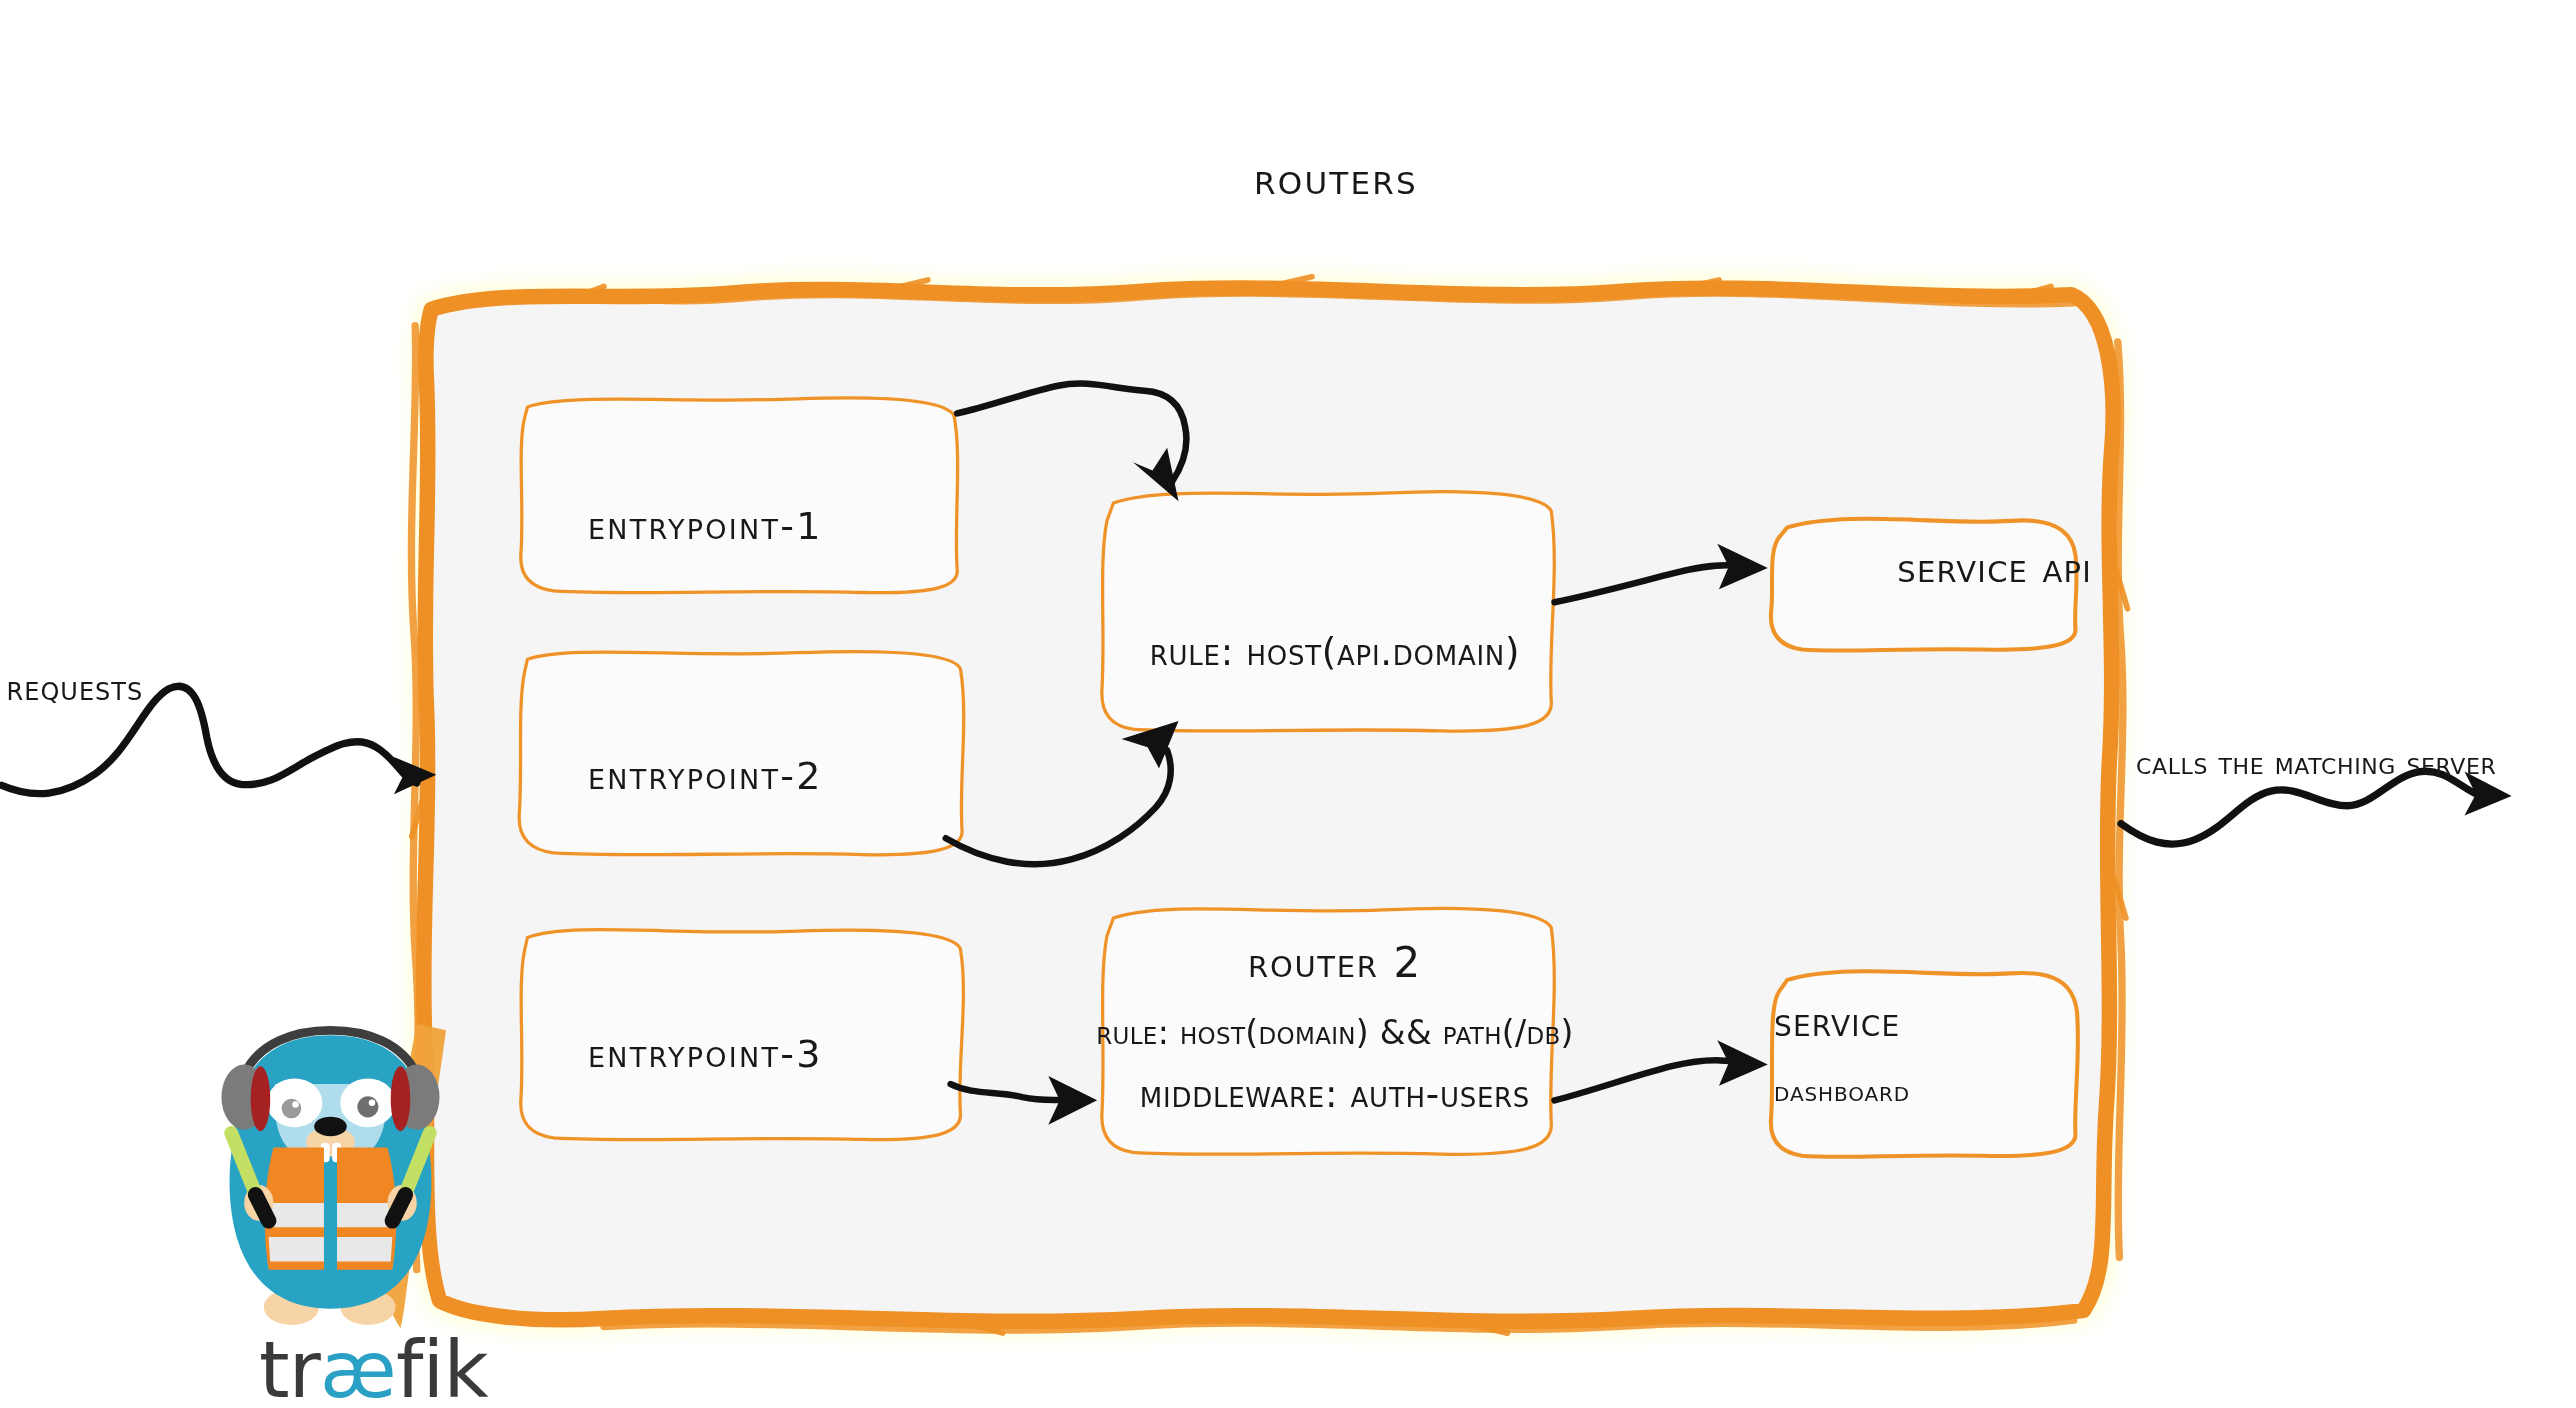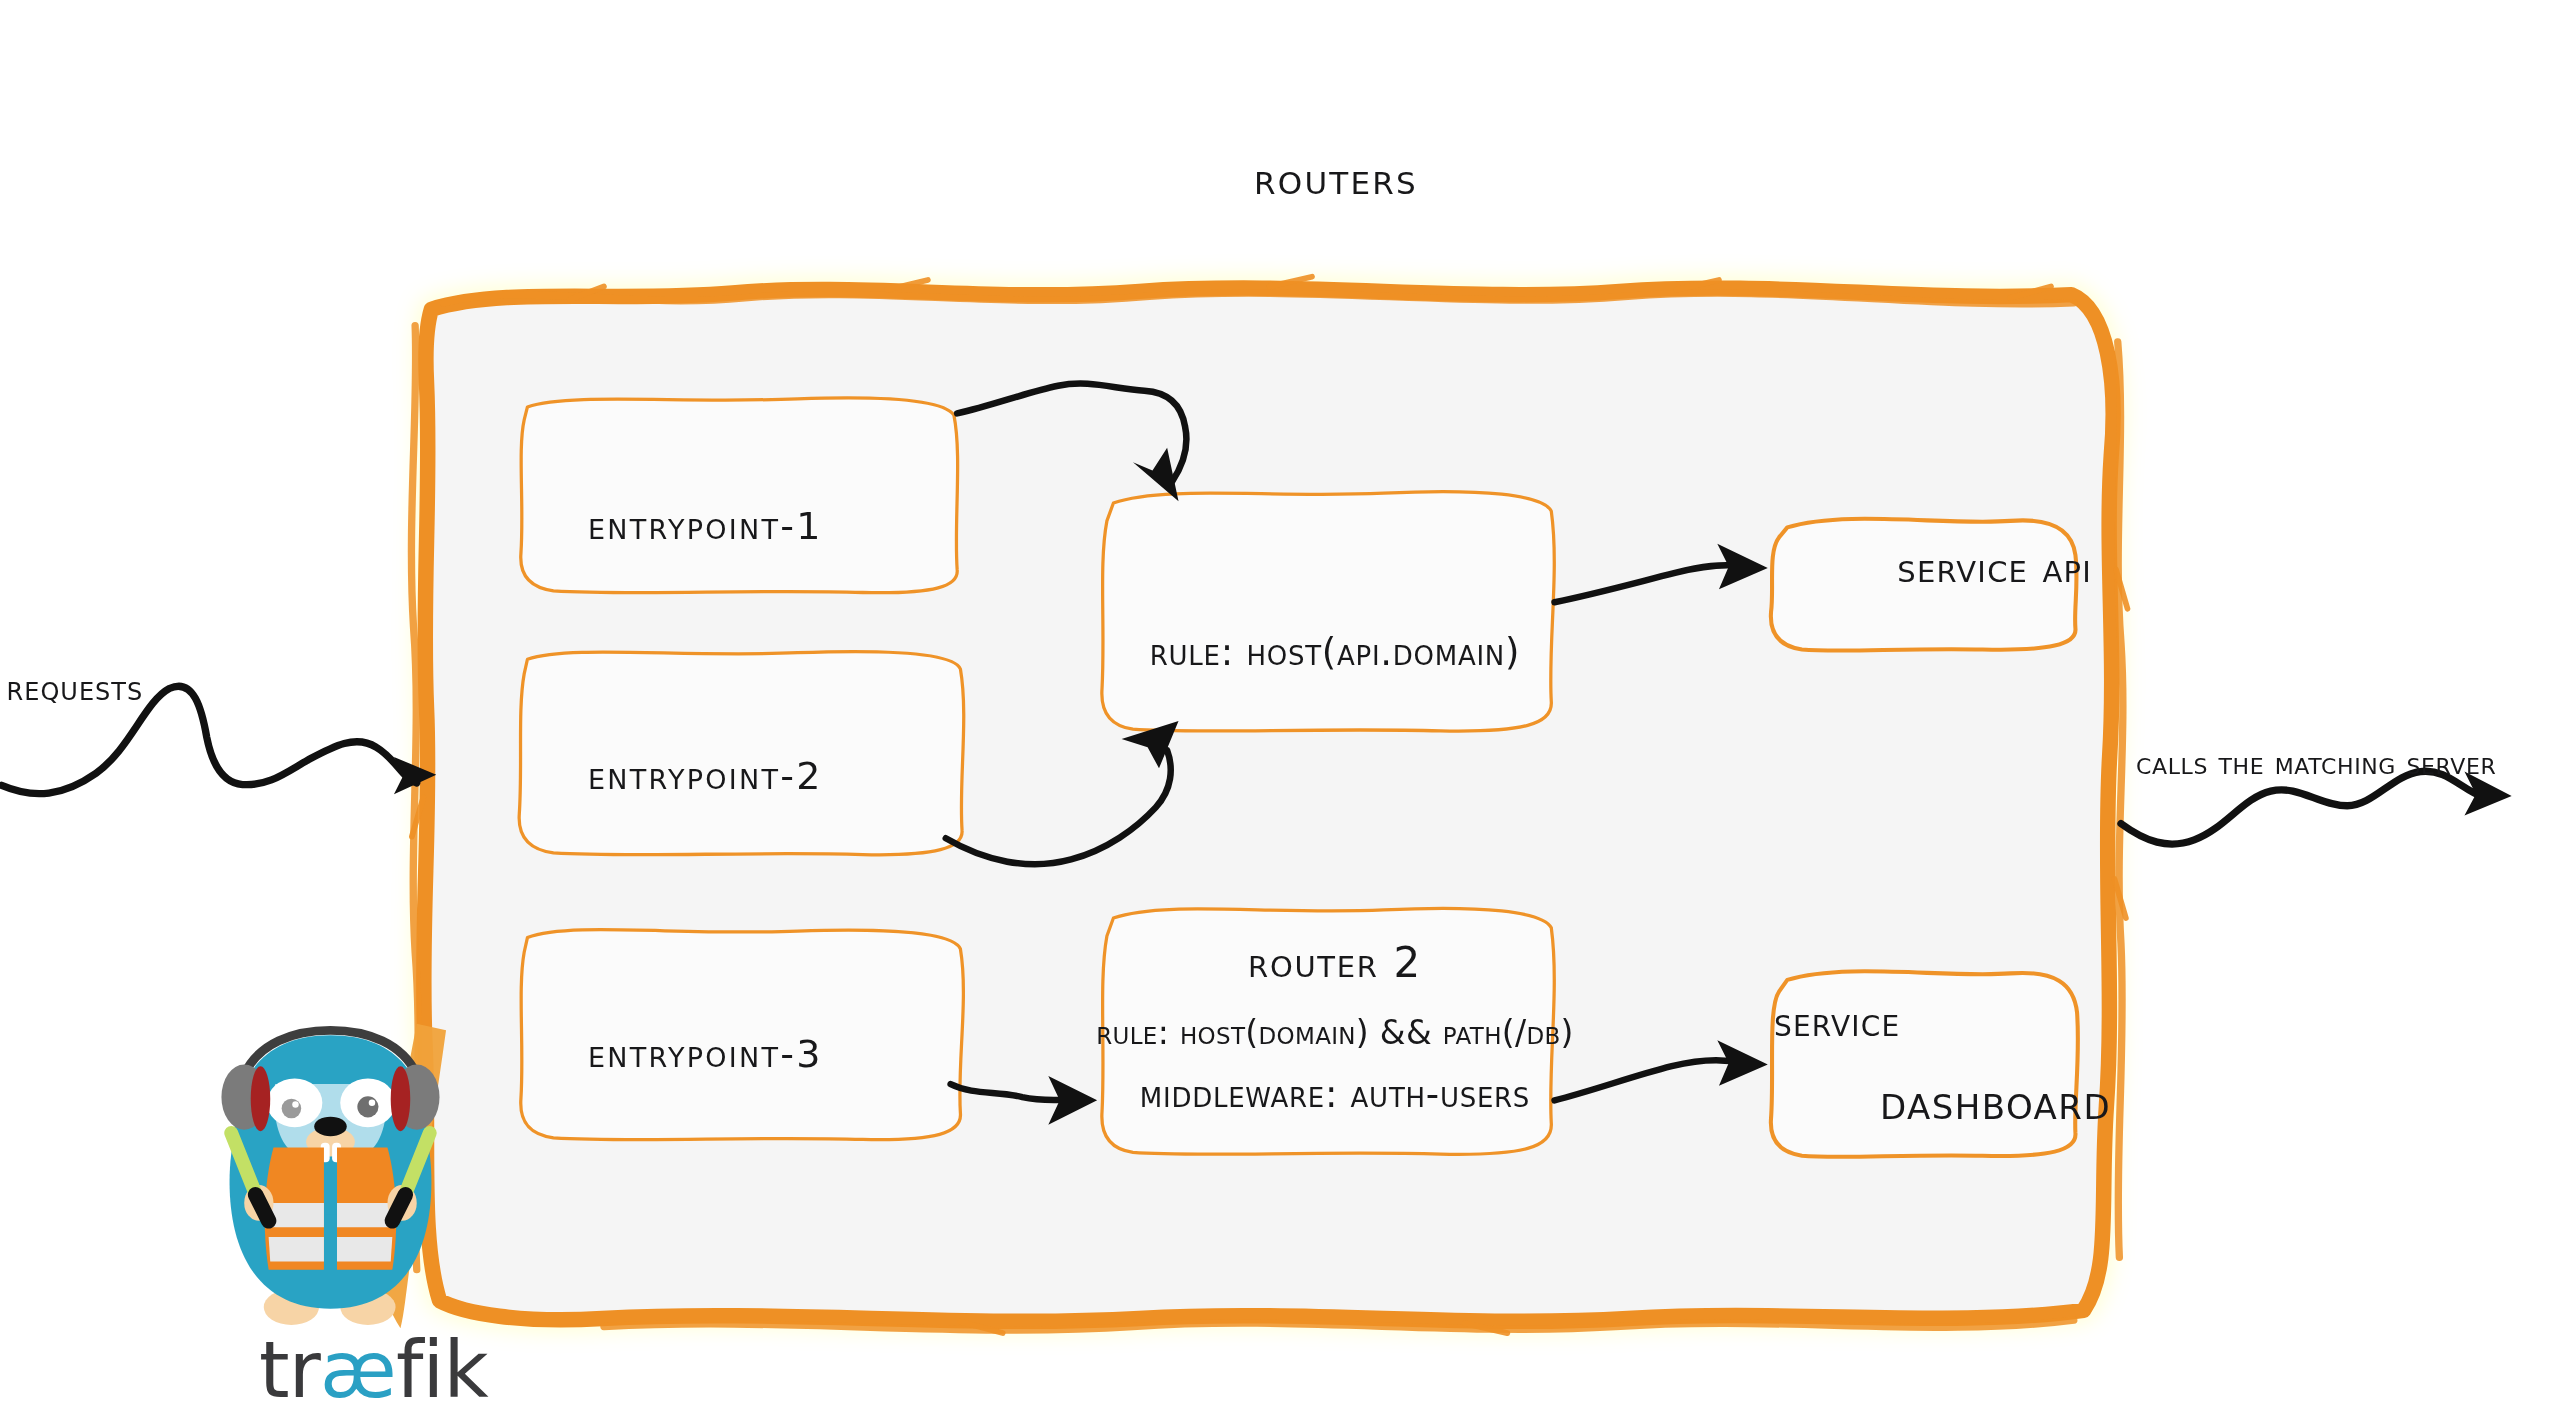--- a/index.html
+++ b/index.html
@@ -122,26 +122,25 @@
   #svc-dash-l1 {
     left: 1774px; top: 999px; width: 269px;
     text-align: left;
     font-size: 40px;
     font-variant: small-caps;
     text-transform: lowercase;
     letter-spacing: 0.03em;
   }
   #svc-dash-l2 {
     left: 1774px; top: 1074px; width: 293px;
-    text-align: right;
-    font-size: 48px;
+    text-align: left;
+    font-size: 29px;
     font-variant: small-caps;
     text-transform: lowercase;
     letter-spacing: 0.03em;
-    padding-left: 44px;
   }
 
   
   #requests-label {
     left: 6.5px; top: 671px;
     font-size: 34px;
     font-variant: small-caps;
     text-transform: lowercase;
     letter-spacing: 0.03em;
   }

